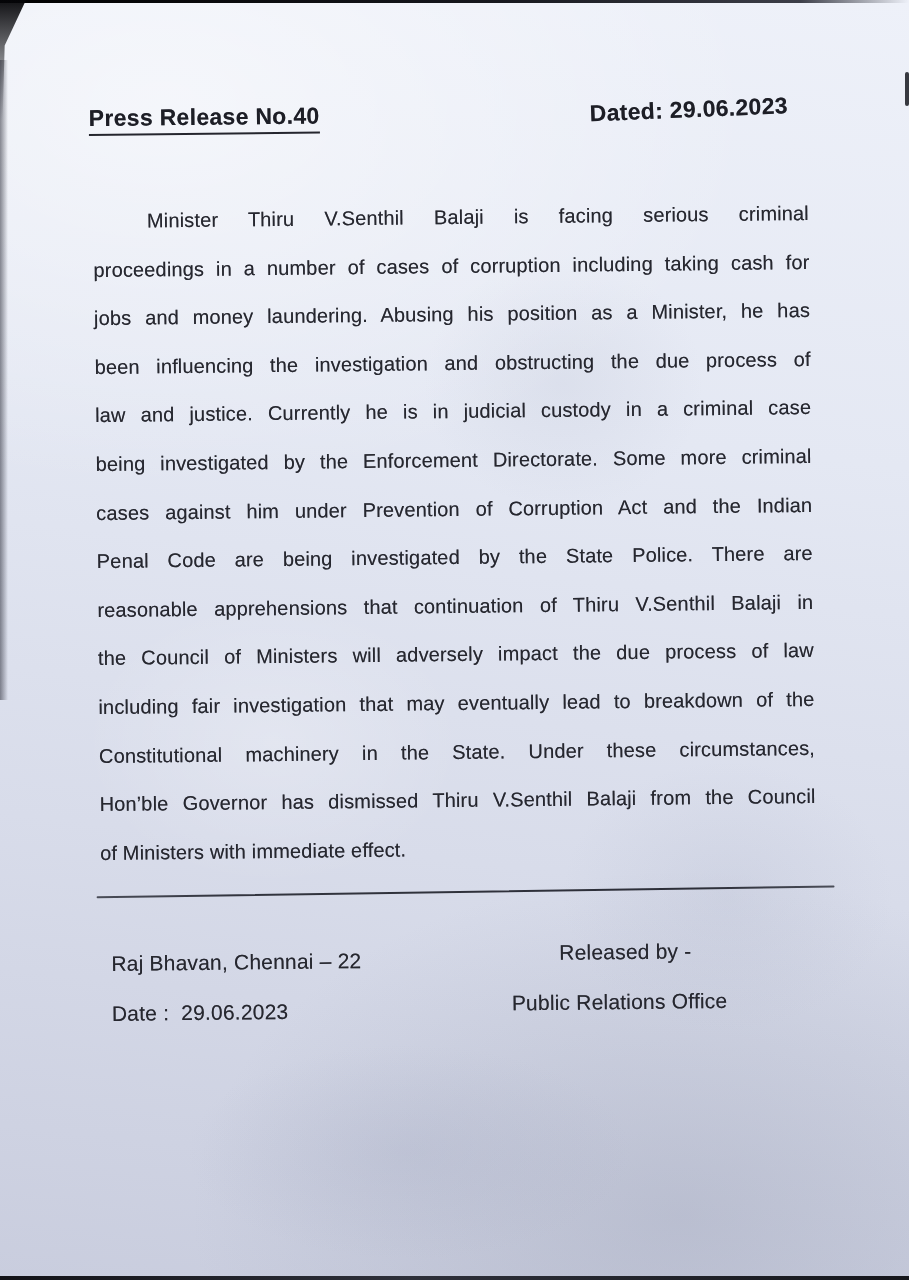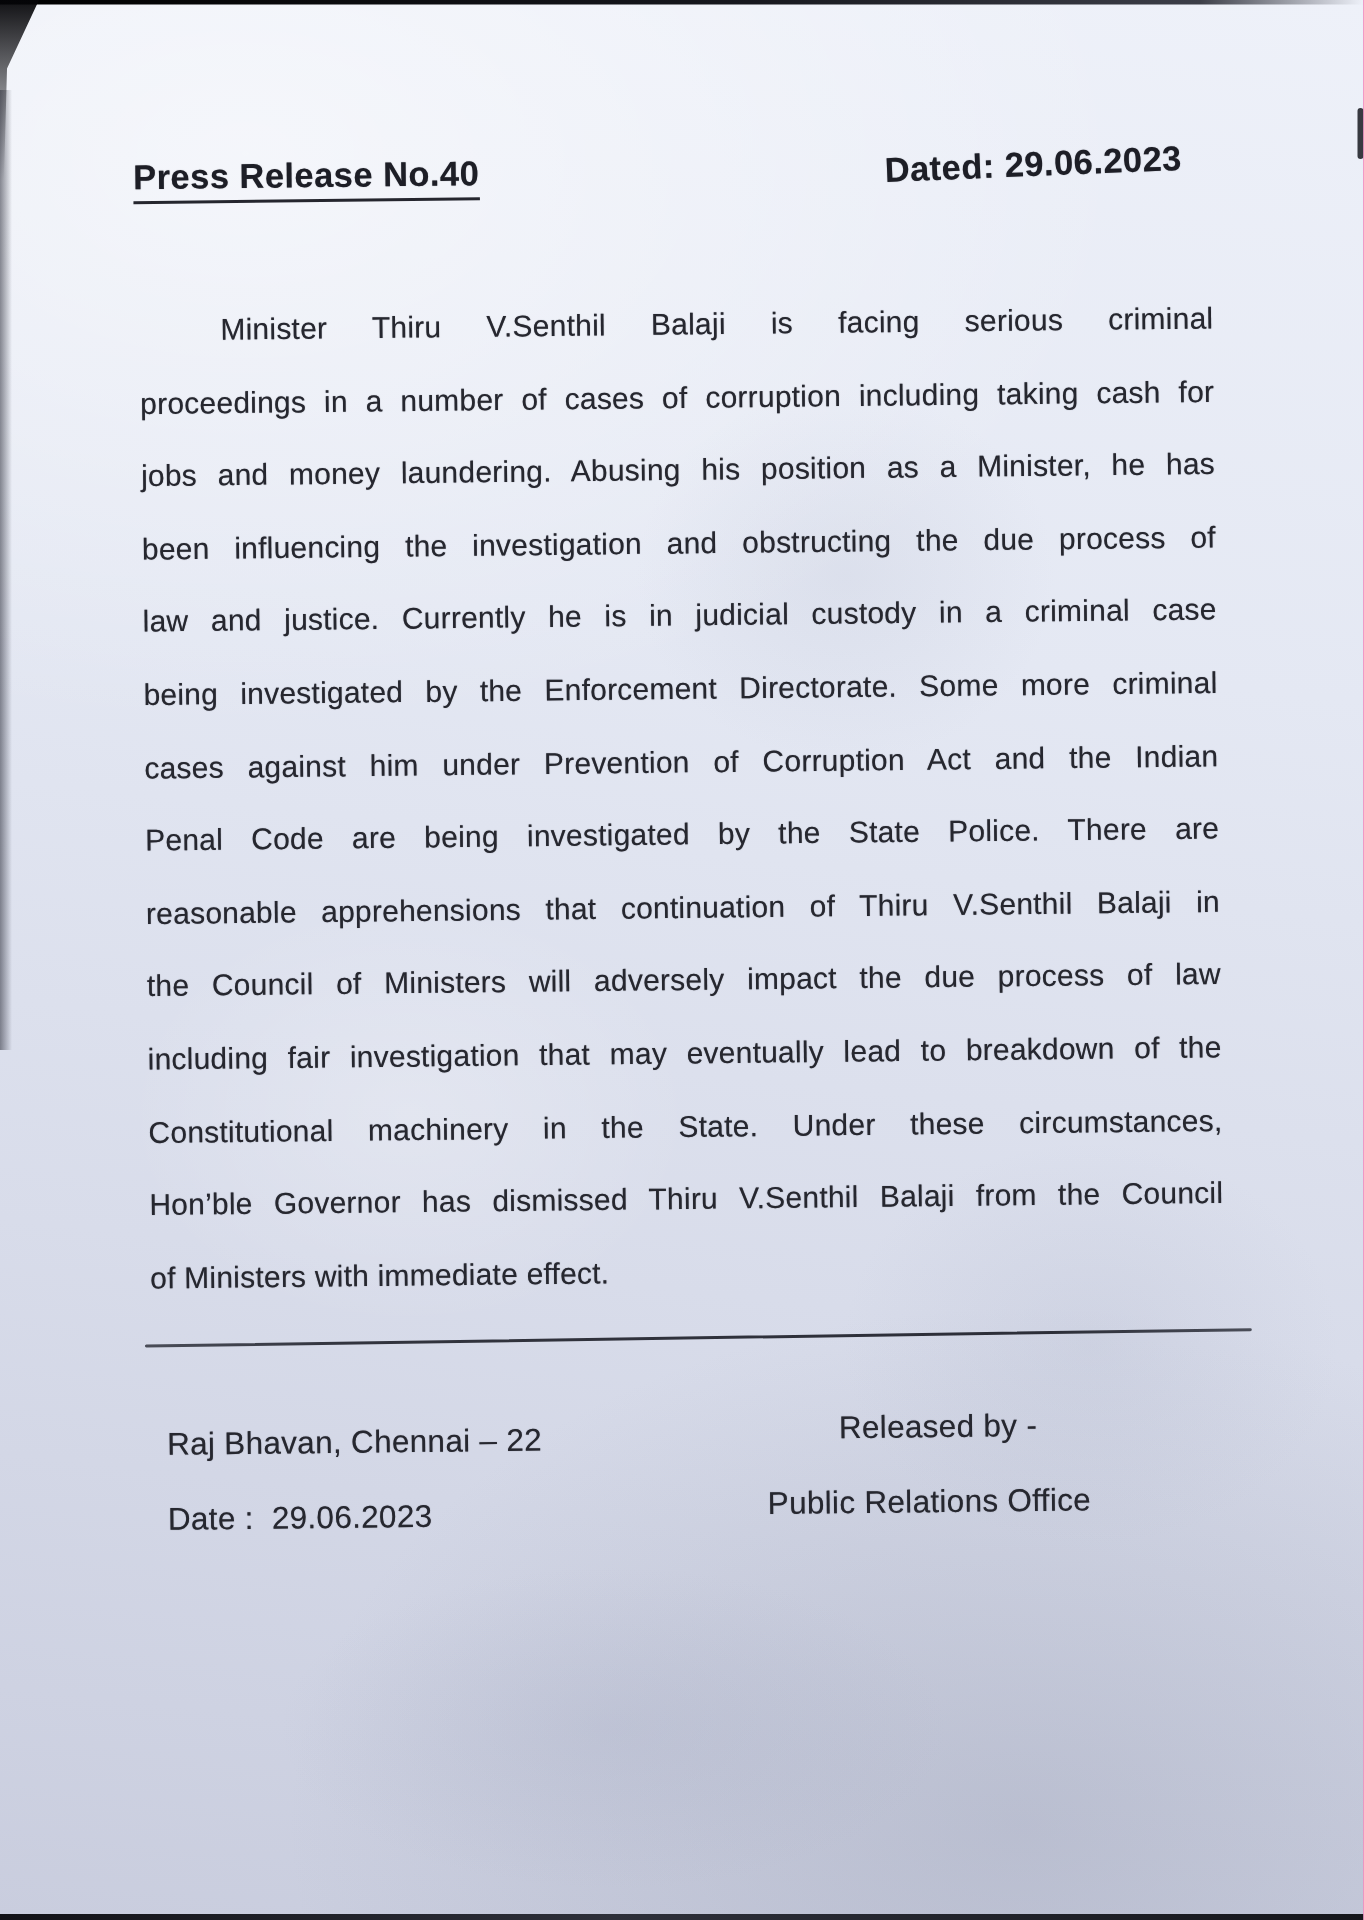--- a/index.html
+++ b/index.html
@@ -7,21 +7,21 @@
     padding: 0;
     width: 909px;
     height: 1280px;
     overflow: hidden;
     font-family: "Liberation Sans", sans-serif;
   }
   .photo {
     position: relative;
     width: 909px;
     height: 1280px;
-    background: #ec4899;
+    background: #f9a8d4;
     overflow: hidden;
   }
   
   .paper {
     position: absolute;
     inset: 0;
     background:
       radial-gradient(120% 55% at 18% 8%, rgba(255,255,255,0.50) 0%, rgba(255,255,255,0) 55%),
       radial-gradient(90% 45% at 75% 95%, rgba(140,146,168,0.30) 0%, rgba(140,146,168,0) 60%),
       linear-gradient(186deg, var(--paper-top, #eef1f9) 0%, #e4e8f3 34%, #d8dcea 66%, var(--paper-bottom, #c9cdde) 100%);

